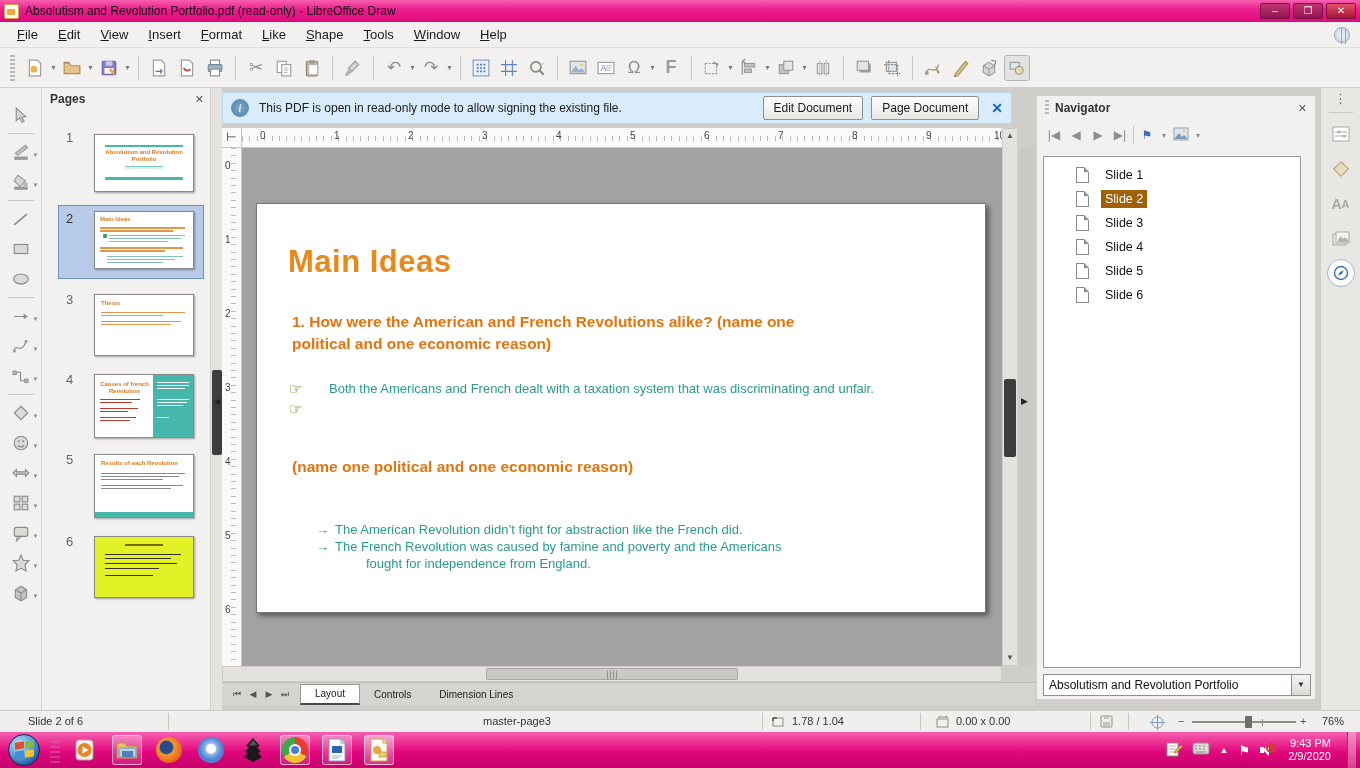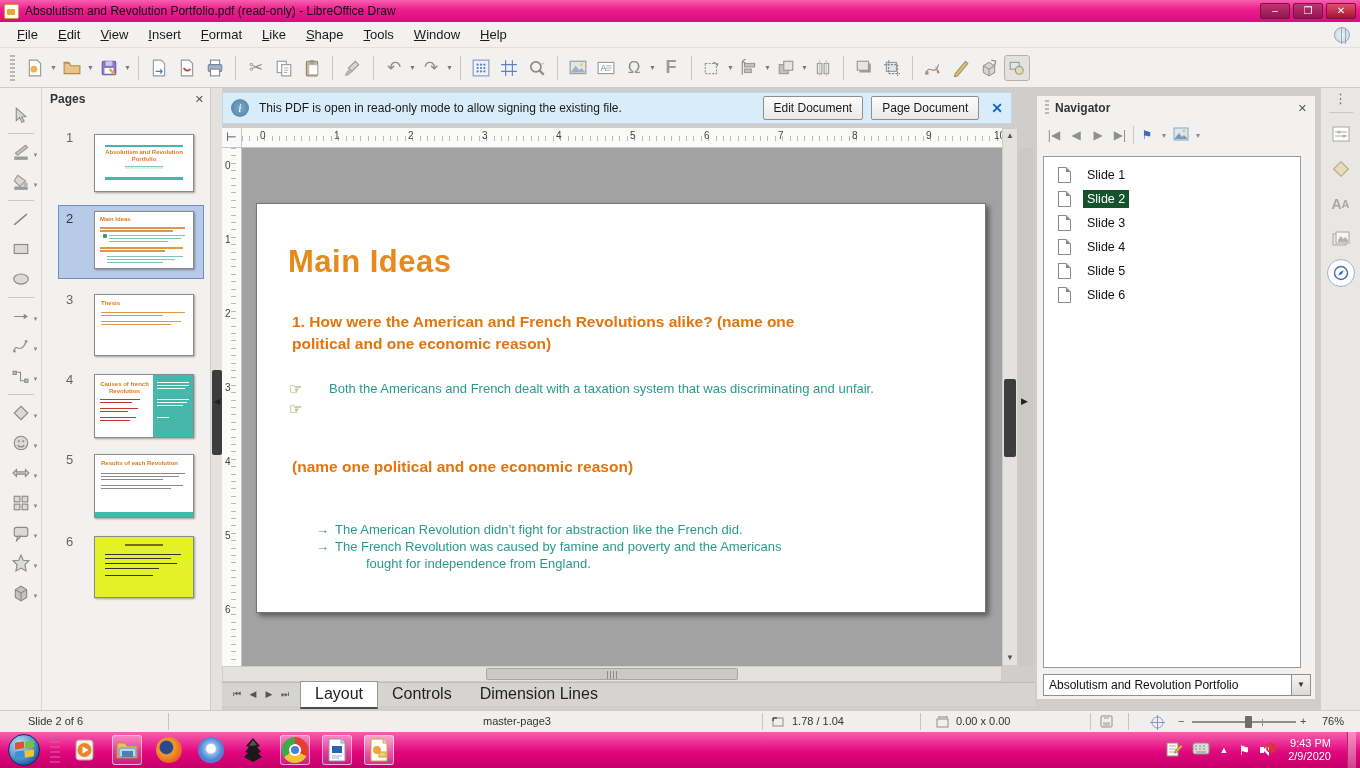--- a/index.html
+++ b/index.html
@@ -111,37 +111,37 @@
   .collapse-r span { position:absolute; top:248px; left:2px; font-size:9px; color:#222; }
   .hscroll { left:222px; top:578px; width:780px; height:16px; background:#e4e2df; border:1px solid #cfcdc9; }
   .hthumb { position:absolute; left:263px; top:1px; width:252px; height:12px; background:#cbc9c5; border:1px solid #a8a6a2; border-radius:2px; }
   .hgrip { position:absolute; left:120px; top:2px; width:10px; height:8px;
     background:repeating-linear-gradient(90deg,#8f8d89 0 1px, transparent 1px 3px); }
 
   
   .tabsrow { left:222px; top:594px; width:813px; height:24px; background:#d6d4d0; border-top:1px solid #bdbbb7; display:flex; align-items:center; }
   .tab-nav { display:flex; gap:2px; padding:0 8px; }
   .tab-nav span { font-size:9px; color:#555; width:14px; text-align:center; }
-  .tab { font-size:16px; color:#222; padding:3px 14px 4px; }
+  .tab { font-size:10px; color:#222; padding:3px 14px 4px; }
   .tab.active { background:#fff; border:1px solid #9a9894; border-bottom:2px solid #4a4a4a; font-weight:normal; }
 
   
   .navigator { left:1036px; top:7px; width:280px; height:605px; background:#f2f1ef; border:1px solid #d0cecb; }
   .nav-head { height:24px; display:flex; align-items:center; padding:0 8px; }
   .nav-grip { width:4px; height:16px; margin-right:6px; background:repeating-linear-gradient(#b9b7b3 0 2px, transparent 2px 4px); }
   .nav-title { font-size:12px; font-weight:bold; color:#333; }
   .nav-close { margin-left:auto; font-size:11px; color:#555; }
   .nav-tools { height:30px; display:flex; align-items:center; padding:0 8px; gap:4px; color:#8a8a8a; }
   .nav-tb { font-size:12px; color:#8f8f8f; width:18px; text-align:center; }
   .nav-list { position:absolute; left:6px; top:60px; width:258px; height:512px; background:#fff; border:1px solid #999; padding-top:6px; }
-  .nav-item { display:flex; align-items:center; height:24px; padding-left:14px; }
+  .nav-item { display:flex; align-items:center; height:24px; padding-left:32px; }
   .nav-pgic { width:13px; height:16px; border:1px solid #8a8a8a; background:#fff; position:relative; margin-right:12px; flex:none; }
   .nav-pgic::after { content:""; position:absolute; right:-1px; top:-1px; border-style:solid; border-width:0 5px 5px 0; border-color:transparent #f2f1ef #8a8a8a transparent; }
   .nav-label { font-size:12.5px; color:#111; padding:2px 4px; }
-  .nav-label.sel { background:#14532d; color:#fff; }
+  .nav-label.sel { background:#a16207; color:#fff; }
   .nav-dd { position:absolute; left:6px; top:578px; width:268px; height:22px; background:#fff; border:1px solid #8f8f8f; display:flex; align-items:center; }
   .nav-dd-text { font-size:12px; color:#111; padding-left:5px; flex:1; }
   .nav-dd-btn { width:19px; height:20px; background:linear-gradient(#f5f4f2,#dcdad6); border-left:1px solid #8f8f8f; font-size:8px; color:#333; text-align:center; line-height:20px; }
 
   
   .sidestrip { left:1320px; top:0; width:40px; height:622px; background:#e9e7e3; border-left:1px solid #d0cecb;
     display:flex; flex-direction:column; align-items:center; padding-top:8px; }
   .ss-dots { color:#6a6a6a; font-size:13px; letter-spacing:0; line-height:6px; text-align:center; }
   .ss-div { width:24px; height:1px; background:#c9c7c3; margin:10px 0 6px; }
   .ssi { width:30px; height:30px; display:flex; align-items:center; justify-content:center; color:#a9a7a3; font-size:17px; margin-bottom:5px; }

